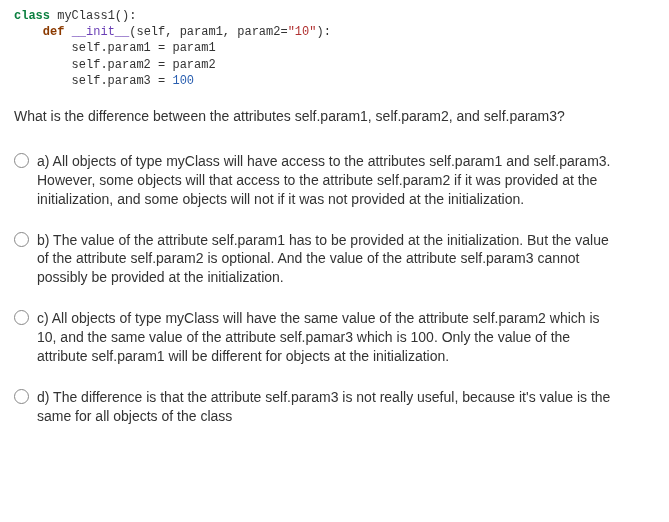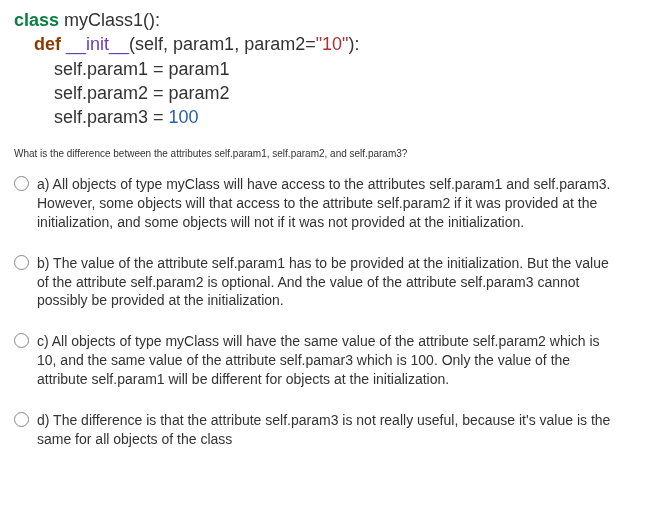--- a/index.html
+++ b/index.html
@@ -1,23 +1,23 @@
 <!DOCTYPE html>
 <html><head>
 <meta charset="utf-8">
 <style>
 *{box-sizing:border-box;margin:0;padding:0}
 body{font-family:Arial,Helvetica,sans-serif;font-size:14px;color:#333;width:669px;background:#fff;padding:8px 14px;line-height:1.35}
-.code-block{font-family:Liberation Sans, sans-serif;font-size:18px;margin-bottom:18px;white-space:pre;line-height:1.35}
+.code-block{font-family:Liberation Mono, monospace;font-size:12px;margin-bottom:18px;white-space:pre;line-height:1.35}
 .kw-class{color:#0a7f3f;font-weight:bold}
 .kw-def{color:#8b3a00;font-weight:bold}
 .kw-init{color:#6a3fb5}
 .kw-str{color:#b03030}
 .kw-num{color:#2a5fb0}
-.question{margin-bottom:14px;font-size:10px}
+.question{margin-bottom:26px;font-size:14px}
 .option{display:flex;align-items:flex-start;margin-bottom:22px;padding-right:40px}
 .radio{flex:0 0 auto;width:15px;height:15px;border:1.5px solid #888;border-radius:50%;margin-top:1px;margin-right:8px;background:#fff}
 .option-text{flex:1}
 </style>
 </head>
 <body>
 
 <div class="code-block"><span class="kw-class">class</span><span> myClass1():</span>
     <span class="kw-def">def</span> <span class="kw-init">__init__</span><span>(self, param1, param2=</span><span class="kw-str">"10"</span><span>):</span>
 <span>        self.param1 = param1</span>

